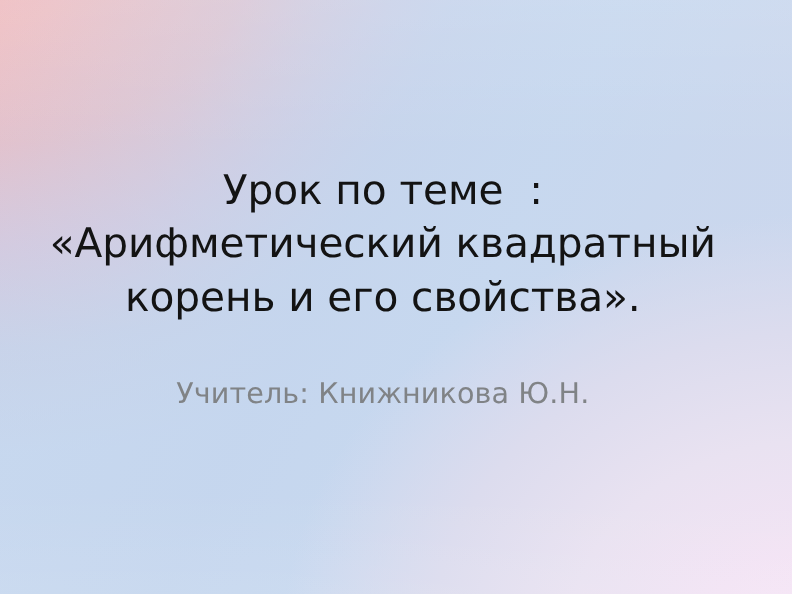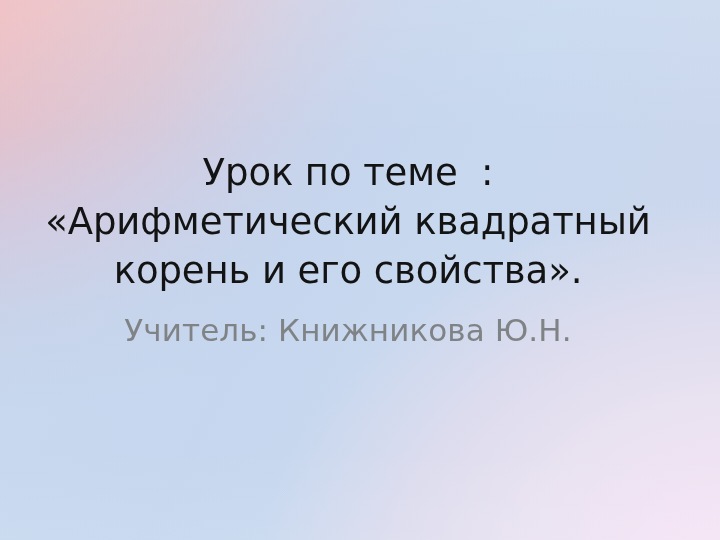--- a/index.html
+++ b/index.html
@@ -87,39 +87,40 @@
     left: 0;
     top: 0;
     width: 720px;
     height: 540px;
     display: flex;
     flex-direction: column;
     align-items: center;
     justify-content: flex-start;
     box-sizing: border-box;
     padding: 148px 46px 0 22px;
+    gap: 28px;
   }
 
   .slide-title {
     margin: 0;
     width: 100%;
     text-align: center;
     font-size: 37px;
     line-height: 49px;
     font-weight: 400;
     color: #131313;
     letter-spacing: -0.1px;
     white-space: pre-wrap;
   }
 
   .slide-subtitle {
     margin: 18px 0 0 0;
     width: 100%;
     text-align: center;
-    font-size: 31px;
+    font-size: 26px;
     line-height: 34px;
     font-weight: 400;
     color: #808386;
     letter-spacing: 0.1px;
     white-space: pre-wrap;
   }
 </style>
 </head>
 <body>
 

